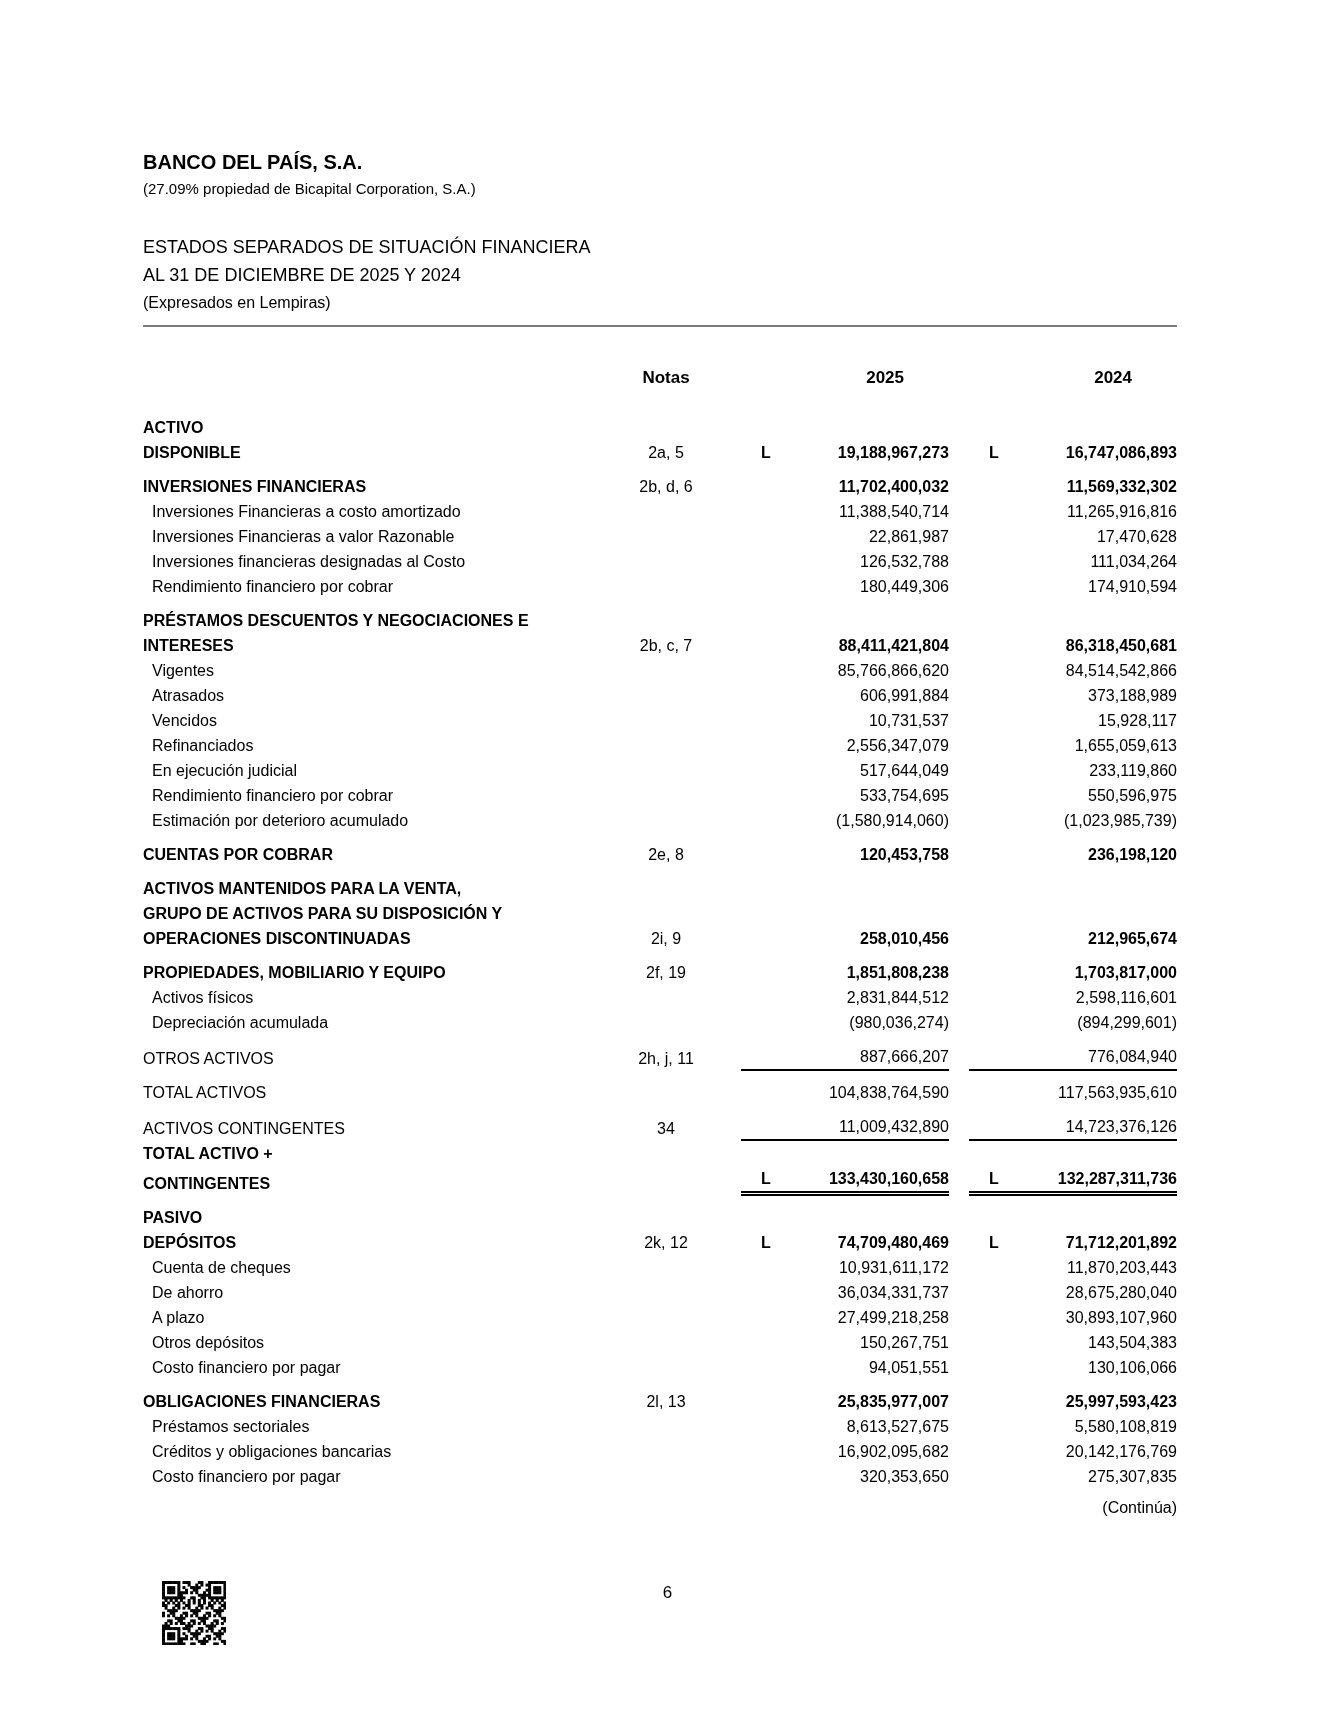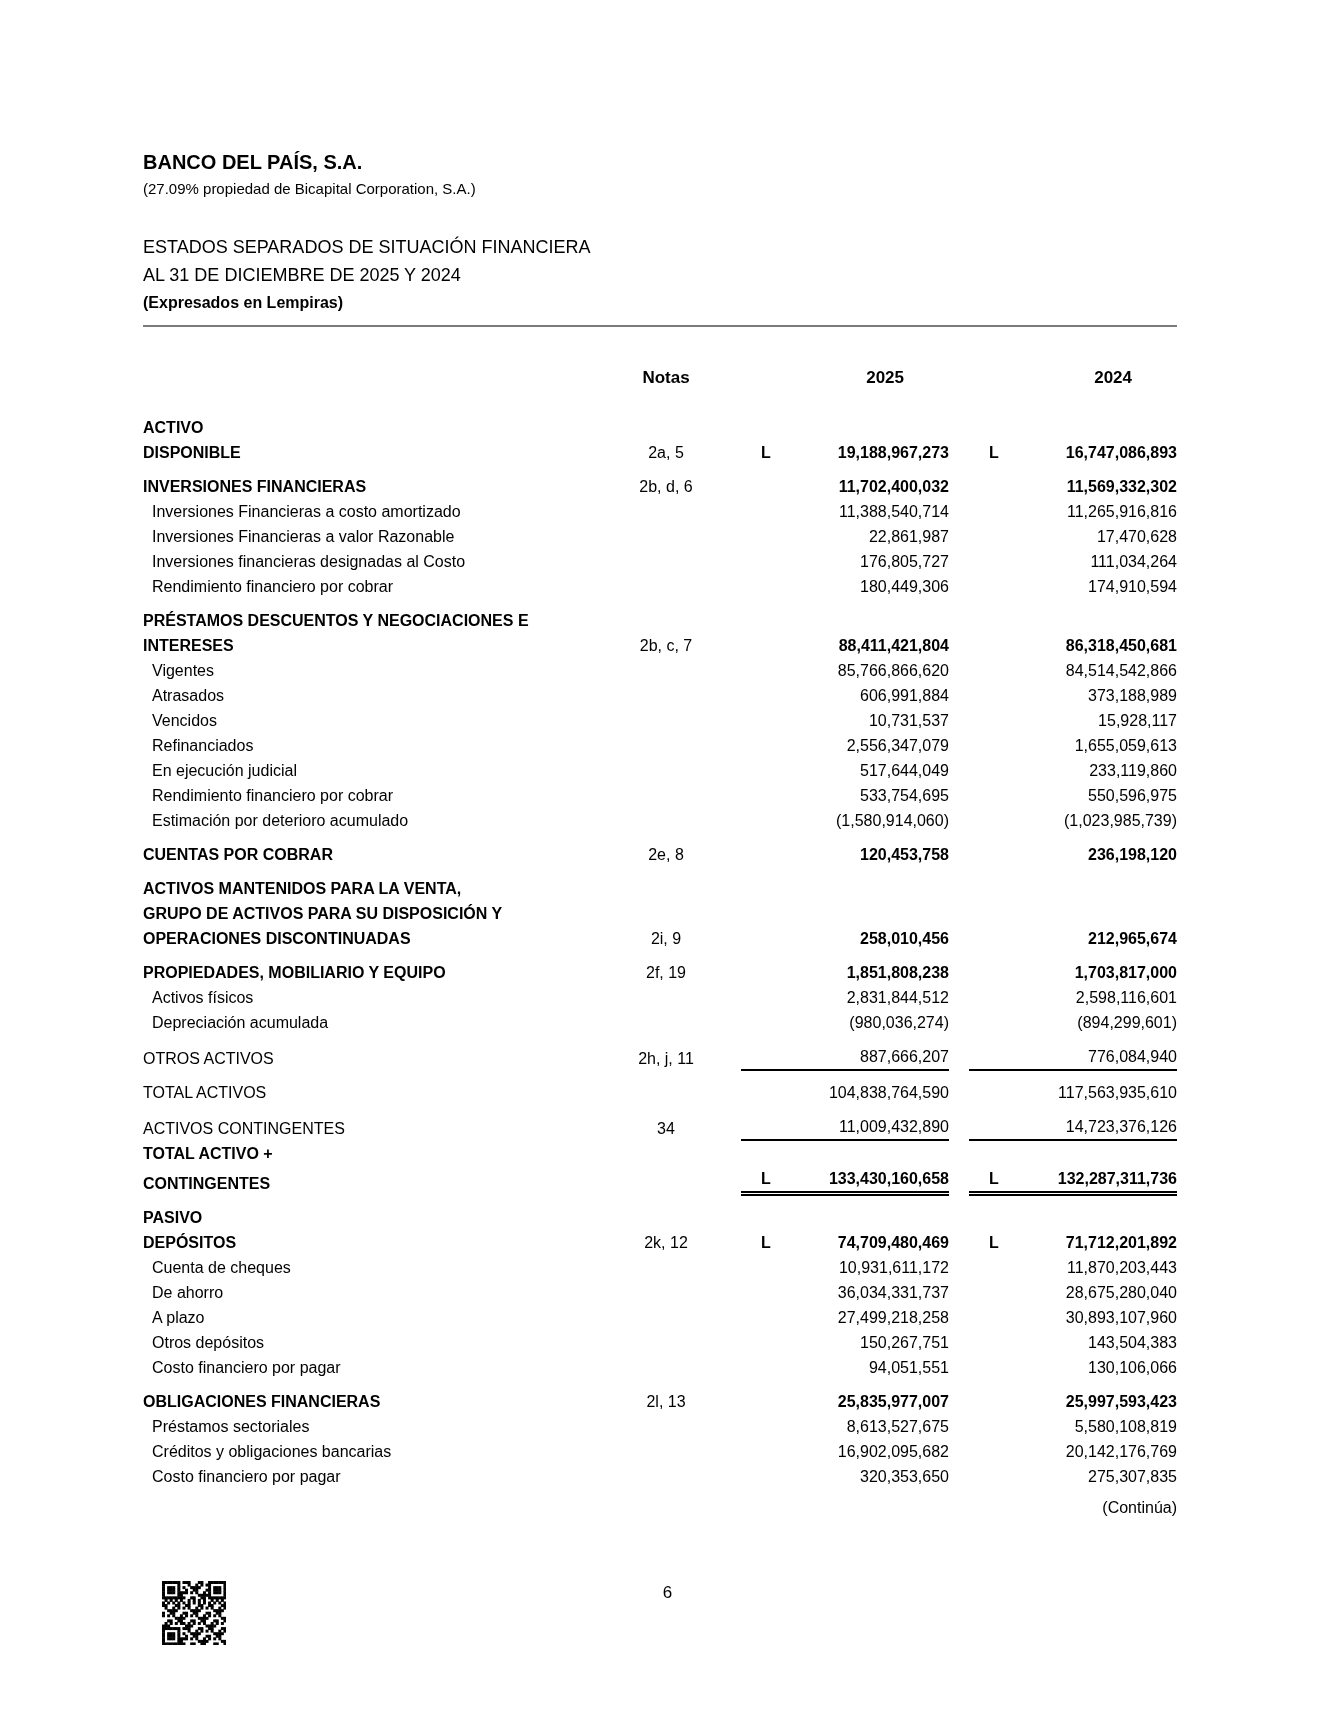--- a/index.html
+++ b/index.html
@@ -10,21 +10,21 @@
     font-family:"Liberation Sans","DejaVu Sans",sans-serif;
     color:#000;
     overflow:hidden;
     margin:0 auto;
   }
   .content{position:absolute;left:143px;top:0;width:1034px;}
   .company{padding-top:150px;font-size:20px;font-weight:700;line-height:24px;}
   .ownership{font-size:15px;line-height:20px;margin-top:5px;}
   .stmt-line{font-size:18px;font-weight:400;line-height:28px;}
   .stmt-block{margin-top:34px;}
-  .currency-note{font-size:16px;line-height:28px;font-weight:700;}
+  .currency-note{font-size:16px;line-height:28px;font-weight:400;}
   .rule{margin-top:8px;border:none;border-top:2px solid #7b7b7b;height:0;}
 
   
   .grid{display:grid;grid-template-columns:448px 150px 208px 20px 208px;align-items:end;}
   .col-headers{margin-top:38px;font-weight:700;font-size:17px;line-height:26px;}
   .h-note{text-align:center;}
   .h-year{text-align:right;padding-right:45px;}
 
   .table{margin-top:24px;font-size:16px;}
   .trow{line-height:25px;}
@@ -133,21 +133,21 @@
             <div class="c-val">
               <span></span>
               <span class="num">17,470,628</span>
             </div>
           </div>
           <div class="grid trow">
             <div class="c-label indent">Inversiones financieras designadas al Costo</div>
             <div class="c-note"></div>
             <div class="c-val">
               <span></span>
-              <span class="num">176,805,727</span>
+              <span class="num">126,532,788</span>
             </div>
             <div></div>
             <div class="c-val">
               <span></span>
               <span class="num">111,034,264</span>
             </div>
           </div>
           <div class="grid trow">
             <div class="c-label indent">Rendimiento financiero por cobrar</div>
             <div class="c-note"></div>

